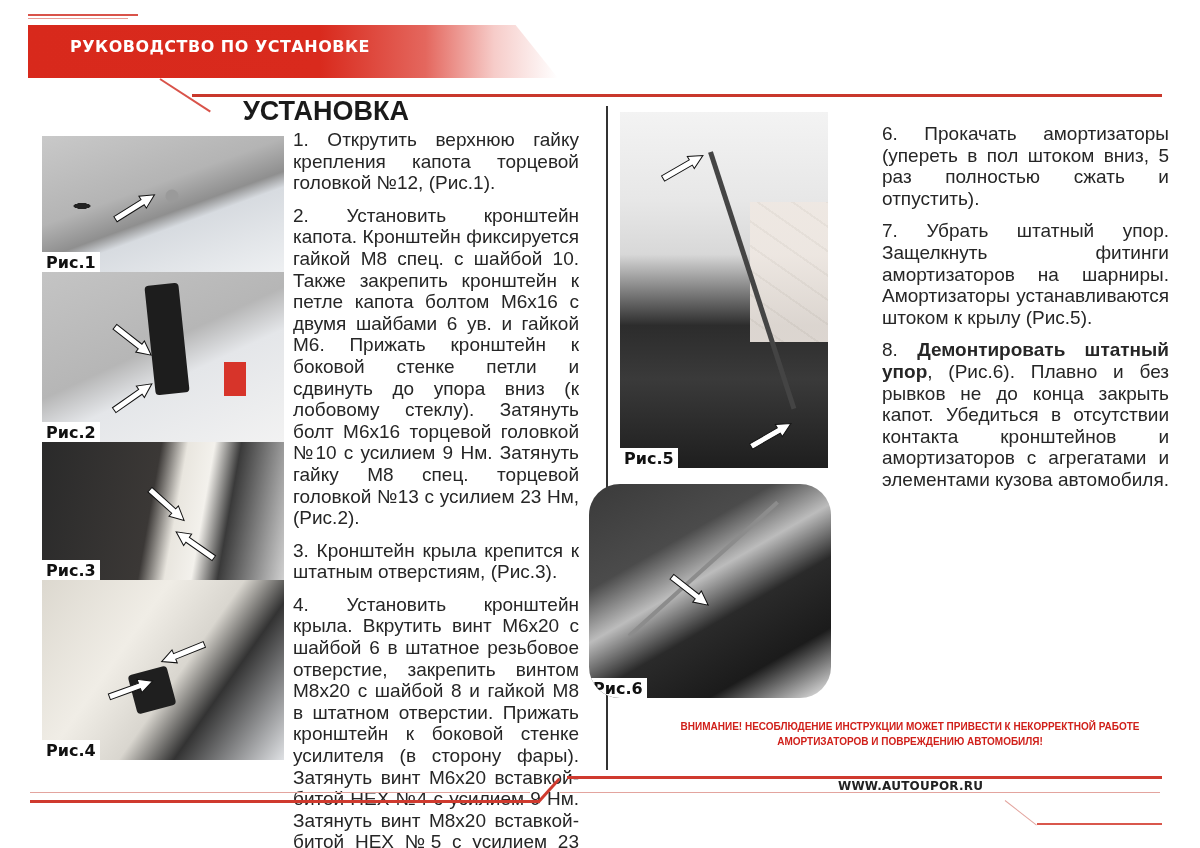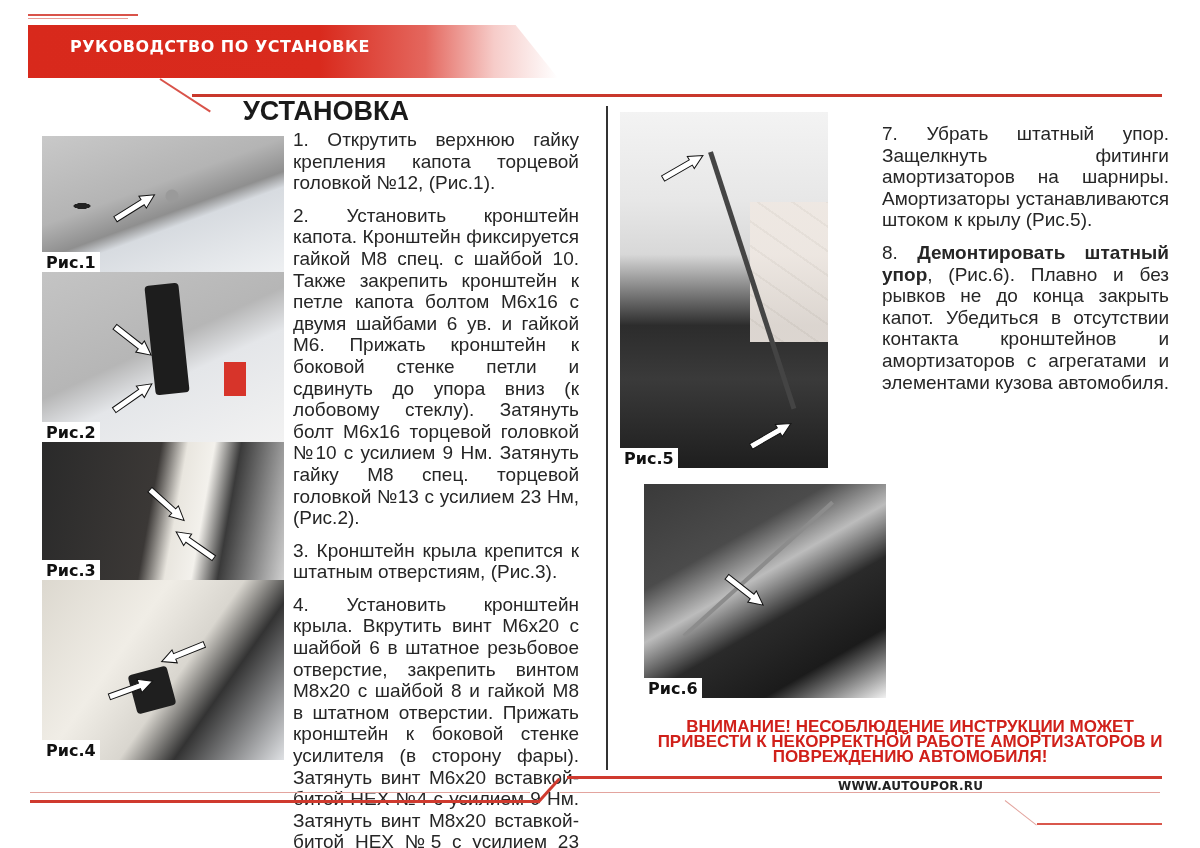--- a/index.html
+++ b/index.html
@@ -49,35 +49,35 @@
   #fig4 { left: 42px; top: 580px; width: 242px; height: 180px; }
   #fig4 .photo { background:
       linear-gradient(125deg, #dcd8cf 0%, #f0ede6 35%, #d9d6cf 55%, #333 70%, #dfe1e4 100%); }
   #fig4 .plate { position: absolute; left: 90px; top: 90px; width: 40px; height: 40px; background: #1f1f1f; border-radius: 4px; transform: rotate(-15deg); }
   #fig5 { left: 620px; top: 112px; width: 208px; height: 356px; }
   #fig5 .photo { background:
       linear-gradient(180deg, #f3f3f3 0%, #e7e7e7 25%, #d8d8d8 40%, #2c2c2c 60%, #3a3a3a 75%, #1e1e1e 100%); }
   #fig5 .floor { position: absolute; left: 130px; top: 90px; width: 112px; height: 140px;
                  background: repeating-linear-gradient(35deg, #efe8e2 0 18px, #e6dfd8 18px 20px); opacity: 0.9; }
   #fig5 .strut { position: absolute; left: 88px; top: 40px; width: 5px; height: 270px; background: #444; transform: rotate(-18deg); transform-origin: top; }
-  #fig6 { left: 644px; top: 484px; width: 242px; height: 214px; }
+  #fig6 { left: 589px; top: 484px; width: 242px; height: 214px; border-radius: 31px; }
   #fig6 .photo { background:
       linear-gradient(150deg, #3a3a3a 0%, #4b4b4b 30%, #bcbcbc 45%, #2a2a2a 60%, #1b1b1b 80%, #f2f2f2 100%); }
   #fig6 .strut { position: absolute; left: 40px; top: 150px; width: 200px; height: 4px; background: #8c8c8c; transform: rotate(-42deg); transform-origin: left; }
 
   
   .col { position: absolute; font-size: 19px; line-height: 21.6px; color: #262626; text-align: justify; }
   .col p { margin: 0 0 11px 0; }
   .col .bold { font-weight: bold; }
   #col-left { left: 293px; top: 129px; width: 286px; }
   #col-right { left: 882px; top: 123px; width: 287px; }
 
   
   .warning { position: absolute; left: 650px; top: 719px; width: 520px; text-align: center;
-             color: #d0201a; font-weight: bold; font-size: 17px; line-height: 15px; }
+             color: #d0201a; font-weight: bold; font-size: 10px; line-height: 15px; }
 
   
   .ftr-line-left-a { position: absolute; left: 30px; top: 792px; width: 500px; height: 1px; background: #e3a49e; }
   .ftr-line-left-b { position: absolute; left: 30px; top: 800px; width: 510px; height: 3px; background: #cf3a2e; }
   .ftr-slant { position: absolute; left: 538px; top: 801px; width: 32px; height: 3px; background: #cf3a2e;
                transform: rotate(-48deg); transform-origin: left; }
   .ftr-line-right-a { position: absolute; left: 567px; top: 776px; width: 595px; height: 3px; background: #cf3a2e; }
   .ftr-line-right-b { position: absolute; left: 560px; top: 792px; width: 600px; height: 1px; background: #e3a49e; }
   .ftr-url { position: absolute; left: 838px; top: 779px; font-size: 12px; font-weight: bold; color: #222;
              font-family: "DejaVu Sans", sans-serif; letter-spacing: 0.2px; }
@@ -186,20 +186,21 @@
 </div>
 
 <div class="col" id="col-left">
   <p>1. Открутить верхнюю гайку крепления капота торцевой головкой №12, (Рис.1).</p>
   <p>2. Установить кронштейн капота. Кронштейн фиксируется гайкой М8 спец. с шайбой 10. Также закрепить кронштейн к петле капота болтом М6х16 с двумя шайбами 6 ув. и гайкой М6. Прижать кронштейн к боковой стенке петли и сдвинуть до упора вниз (к лобовому стеклу). Затянуть болт М6х16 торцевой головкой №10 с усилием 9 Нм. Затянуть гайку М8 спец. торцевой головкой №13 с усилием 23 Нм, (Рис.2).</p>
   <p>3. Кронштейн крыла крепится к штатным отверстиям, (Рис.3).</p>
   <p>4. Установить кронштейн крыла. Вкрутить винт М6х20 с шайбой 6 в штатное резьбовое отверстие, закрепить винтом М8х20 с шайбой 8 и гайкой М8 в штатном отверстии. Прижать кронштейн к боковой стенке усилителя (в сторону фары). Затянуть винт М6х20 вставкой-битой HEX №4 с усилием 9 Нм. Затянуть винт М8х20 вставкой-битой HEX №5 с усилием 23 Нм, (Рис.4).</p>
 </div>
 
 <div class="col" id="col-right">
+  <p>6. Прокачать амортизаторы (упереть в пол штоком вниз, 5 раз полностью сжать и отпустить).</p>
   <p>7. Убрать штатный упор. Защелкнуть фитинги амортизаторов на шарниры. Амортизаторы устанавливаются штоком к крылу (Рис.5).</p>
   <p><span>8. </span><span class="bold">Демонтировать штатный упор</span><span>, (Рис.6). Плавно и без рывков не до конца закрыть капот. Убедиться в отсутствии контакта кронштейнов и амортизаторов с агрегатами и элементами кузова автомобиля.</span></p>
 </div>
 
 <div class="warning">ВНИМАНИЕ! НЕСОБЛЮДЕНИЕ ИНСТРУКЦИИ МОЖЕТ ПРИВЕСТИ К НЕКОРРЕКТНОЙ РАБОТЕ АМОРТИЗАТОРОВ И ПОВРЕЖДЕНИЮ АВТОМОБИЛЯ!</div>
 
 <div class="ftr-line-right-a"></div>
 <div class="ftr-url">WWW.AUTOUPOR.RU</div>
 <div class="ftr-line-left-a"></div>
 <div class="ftr-line-right-b"></div>

